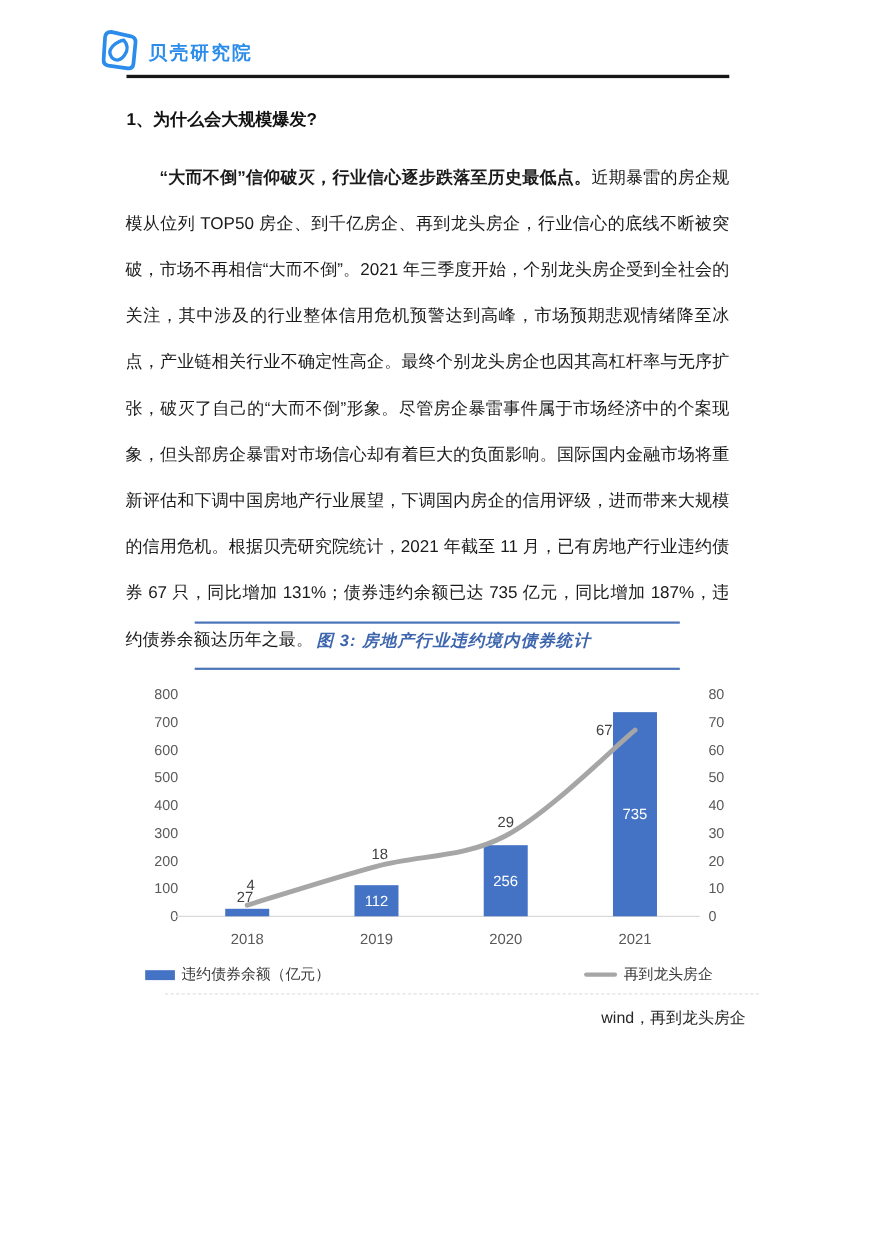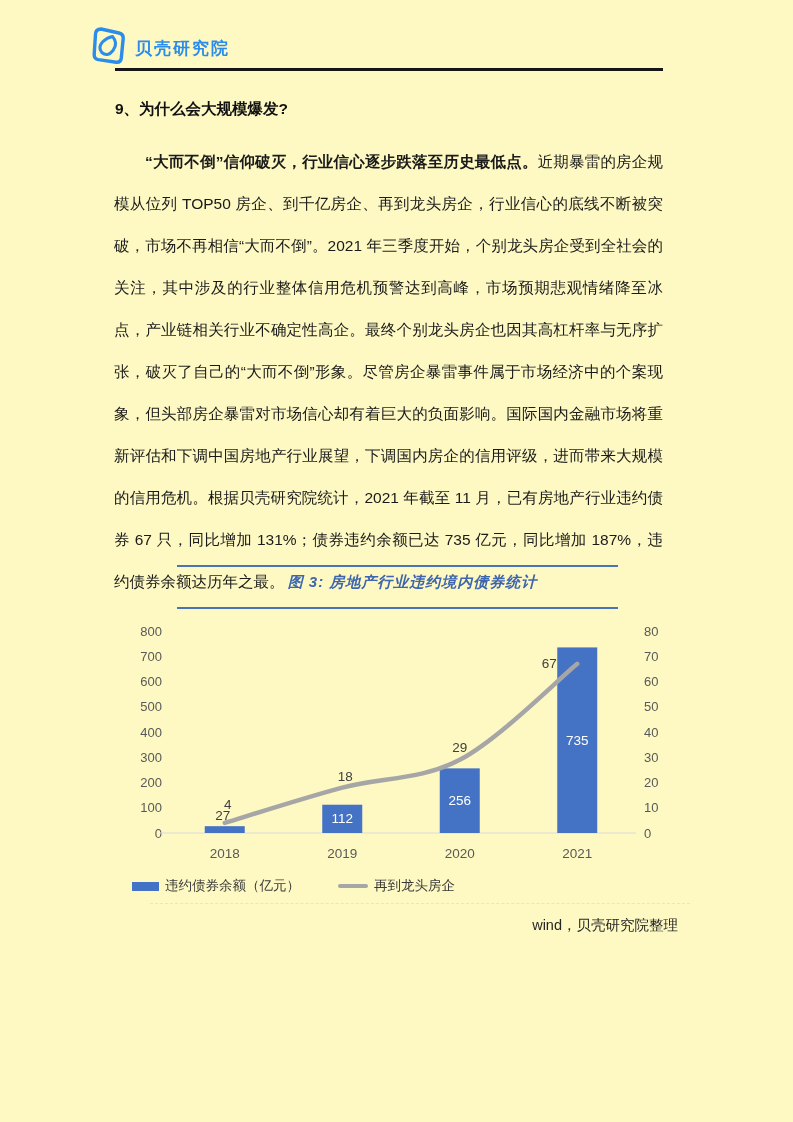--- a/index.html
+++ b/index.html
@@ -1,20 +1,20 @@
 <!DOCTYPE html>
 <html><head>
 <meta charset="utf-8">
 <style>
   html,body{margin:0;padding:0;background:#9b9b9b;}
   .page{
     position:relative;
     width:793px;height:1122px;
     margin:0 auto;
-    background:#fef9c3;
+    background:#ffffff;
     font-family:"Liberation Sans","DejaVu Sans",sans-serif;
     color:#1a1a1a;
     overflow:hidden;
   }
   
   .logo{position:absolute;left:86px;top:24px;display:flex;align-items:center;}
   .logo svg{display:block;}
   .logo .brand{font-size:17px;font-weight:bold;letter-spacing:2px;margin-left:7px;margin-top:4px;}
   .header-rule{position:absolute;left:115px;top:68px;width:548px;height:3px;background:#161616;}
   
@@ -30,21 +30,21 @@
   .fig-rule.top{top:565px;}
   .fig-rule.mid{top:607px;}
   .fig-title{
     position:absolute;left:192px;top:573px;width:441px;text-align:center;
     font-size:15px;font-weight:bold;font-style:italic;color:#3e66ae;letter-spacing:1px;
   }
   .chart-wrap{position:absolute;left:132px;top:618px;width:540px;height:252px;}
   .chart-wrap svg{display:block;}
   .legend{
     position:absolute;left:132px;top:875px;width:516px;height:22px;
-    display:flex;justify-content:flex-start;align-items:center;gap:38px;
+    display:flex;justify-content:space-between;align-items:center;gap:38px;
     font-size:13.5px;color:#3a3a3a;
   }
   .legend .item{display:flex;align-items:center;gap:6px;}
   .legend .swatch-bar{width:27px;height:9px;}
   .legend .swatch-line{width:30px;height:4px;border-radius:2px;}
   .fig-bottom-rule{position:absolute;left:150px;top:903px;width:540px;height:0;border-top:1px dashed #e2e2e2;}
   .source{
     position:absolute;right:115px;top:916px;
     font-size:14.5px;color:#262626;
   }
@@ -59,21 +59,21 @@
       <svg width="42" height="44" viewBox="0 0 42 44">
         <path d="M15 5 L33 9 Q37.5 10.2 37.2 14.5 L35.3 34 Q34.8 38.6 30.2 38.2 L12.5 35.6 Q8 34.8 8.2 30.3 L9.5 10 Q9.8 5.2 15 5 Z" fill="none" stroke="#2b8ceb" stroke-width="3.4" stroke-linejoin="round"></path>
         <path d="M26.5 12.5 Q32.5 19 27 26.5 Q21.5 33.5 15.8 28.5 Q11.5 23.5 16.5 18 Q21 13.5 26.5 12.5" fill="none" stroke="#2b8ceb" stroke-width="3" stroke-linecap="round"></path>
       </svg>
     </span>
     <span class="brand" style="color:#2b8ceb">贝壳研究院</span>
   </div>
 
   <div class="header-rule"></div>
 
-  <div class="heading">9、为什么会大规模爆发?</div>
+  <div class="heading">1、为什么会大规模爆发?</div>
 
   <div class="para"><b>“大而不倒”信仰破灭，行业信心逐步跌落至历史最低点。</b><span>近期暴雷的房企规模从位列 TOP50 房企、到千亿房企、再到龙头房企，行业信心的底线不断被突破，市场不再相信“大而不倒”。2021 年三季度开始，个别龙头房企受到全社会的关注，其中涉及的行业整体信用危机预警达到高峰，市场预期悲观情绪降至冰点，产业链相关行业不确定性高企。最终个别龙头房企也因其高杠杆率与无序扩张，破灭了自己的“大而不倒”形象。尽管房企暴雷事件属于市场经济中的个案现象，但头部房企暴雷对市场信心却有着巨大的负面影响。国际国内金融市场将重新评估和下调中国房地产行业展望，下调国内房企的信用评级，进而带来大规模的信用危机。根据贝壳研究院统计，2021 年截至 11 月，已有房地产行业违约债券 67 只，同比增加 131%；债券违约余额已达 735 亿元，同比增加 187%，违约债券余额达历年之最。</span></div>
 
   <div class="fig-rule top"></div>
   <div class="fig-title">图 3: 房地产行业违约境内债券统计</div>
   <div class="fig-rule mid"></div>
 
   <div class="chart-wrap">
     <svg id="chart-svg" width="540" height="252" viewBox="0 0 540 252">
         <text x="30" y="219.5" text-anchor="end" font-size="13" fill="#595959">0</text>
@@ -121,15 +121,15 @@
       <span>违约债券余额（亿元）</span>
     </span>
     <span class="item">
       <span class="swatch-line" id="sw-line" style="background: rgb(166, 166, 166);"></span>
       <span>再到龙头房企</span>
     </span>
   </div>
 
   <div class="fig-bottom-rule"></div>
 
-  <div class="source">wind，贝壳研究院整理</div>
+  <div class="source">wind，再到龙头房企</div>
 
 </div>
 
 </body></html>

